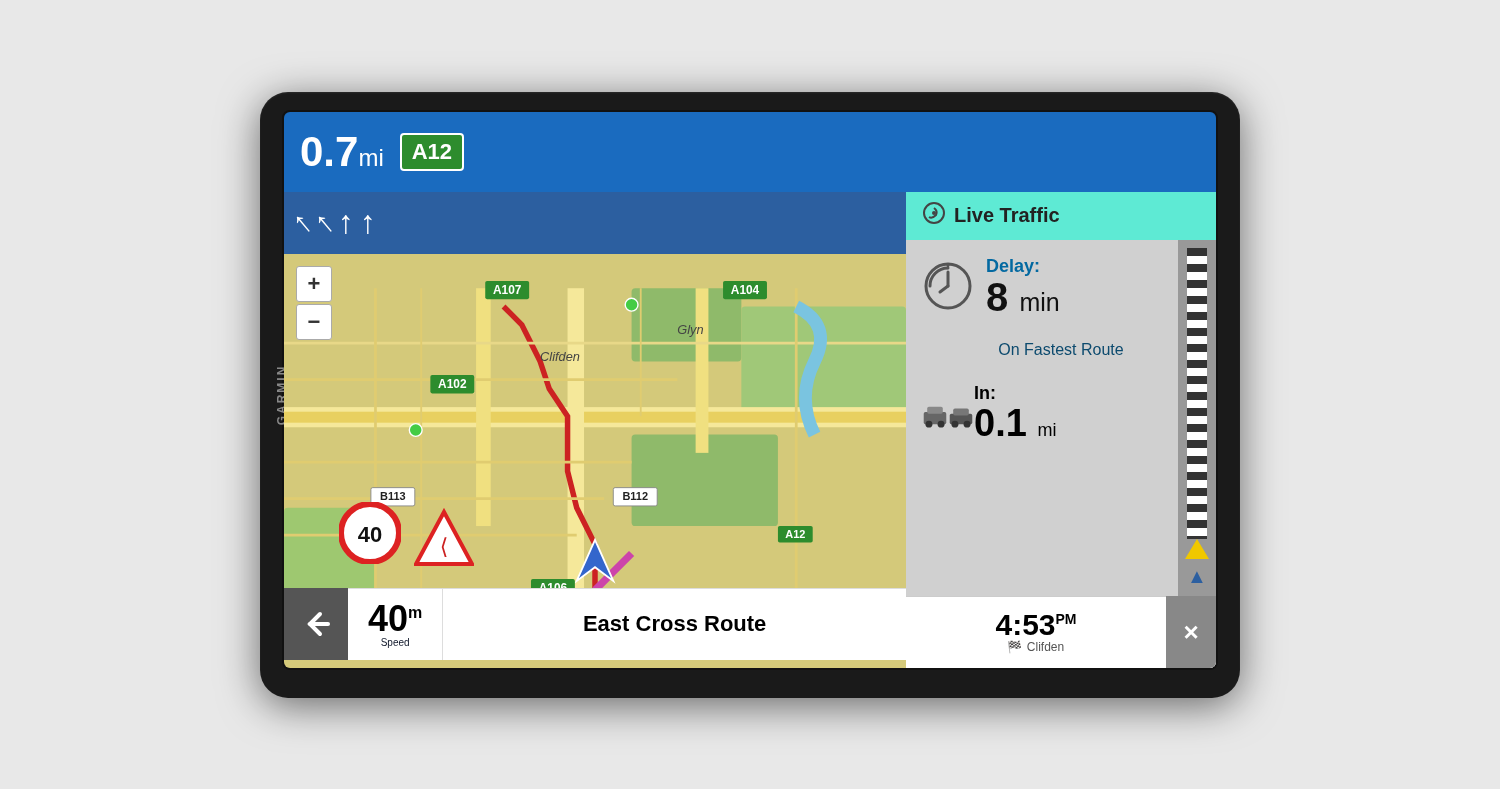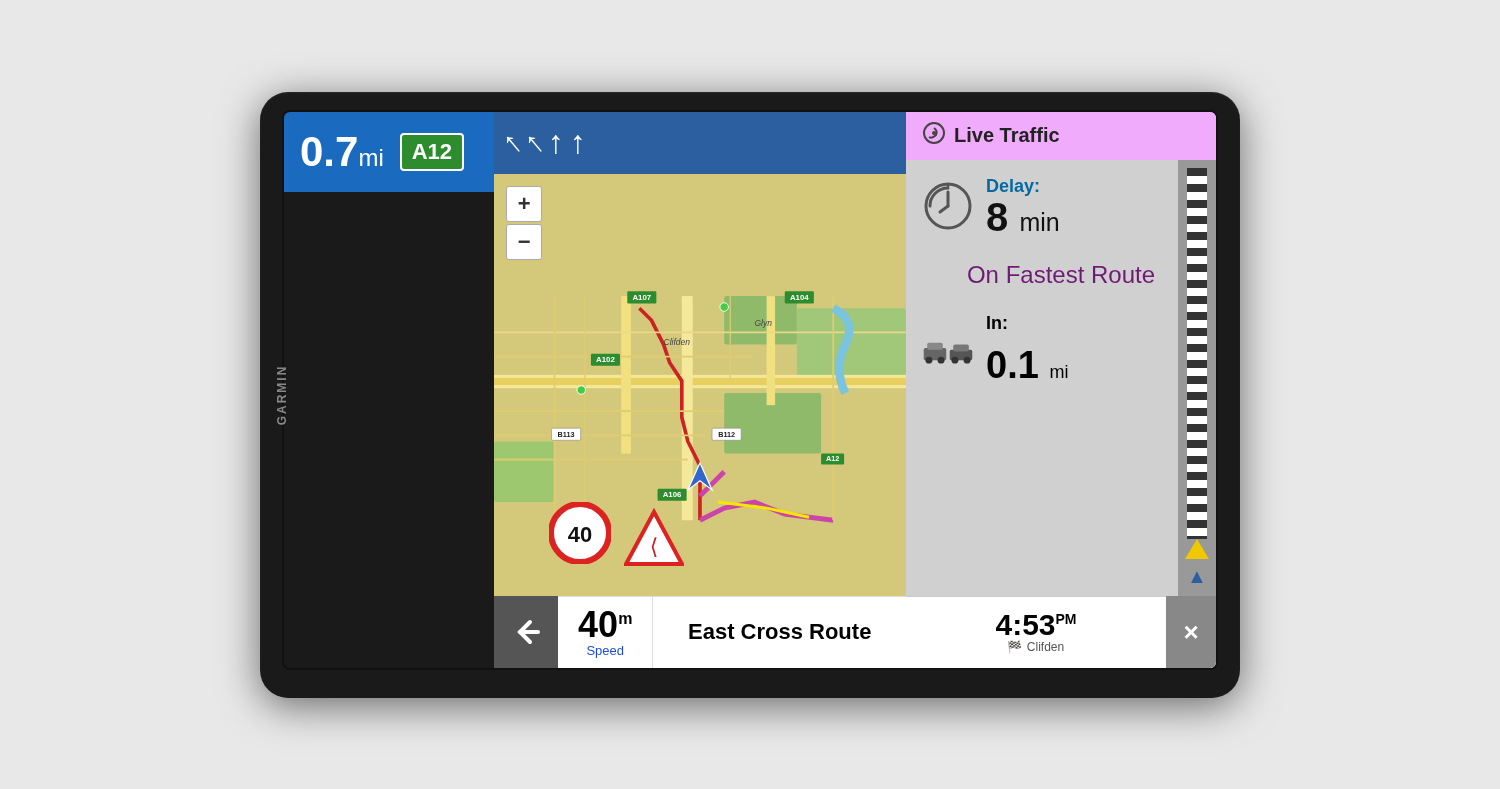--- a/index.html
+++ b/index.html
@@ -19,20 +19,21 @@
       box-shadow: 0 8px 40px rgba(0,0,0,0.55), inset 0 1px 2px rgba(255,255,255,0.08);
       position: relative;
       width: 980px;
     }
 
     .screen {
       border-radius: 8px;
       overflow: hidden;
       border: 2px solid #111;
       display: flex;
+      flex-direction: column;
       height: 560px;
     }
 
     
     .nav-bar {
       background: #1a6bbf;
       display: flex;
       align-items: center;
       padding: 0 16px;
       height: 80px;
@@ -135,21 +136,21 @@
       position: absolute;
       top: 0;
       left: 0;
       width: 100%;
       height: 100%;
     }
 
     
     .bottom-bar {
       position: absolute;
-      bottom: 0;
+      bottom: 8px;
       left: 0;
       right: 0;
       background: white;
       height: 72px;
       display: flex;
       align-items: center;
       border-top: 1px solid #ddd;
       z-index: 10;
     }
 
@@ -174,43 +175,43 @@
       justify-content: center;
     }
 
     .speed-value {
       font-size: 36px;
       font-weight: bold;
       line-height: 1;
     }
 
     .speed-label {
-      font-size: 13px;
-      color: #1d4ed8;
+      font-size: 10px;
+      color: #0f172a;
     }
 
     .street-name {
       flex: 1;
       text-align: center;
       font-size: 22px;
       font-weight: bold;
     }
 
     
     .traffic-panel {
       width: 310px;
       background: #d0d0d0;
       display: flex;
       flex-direction: column;
       flex-shrink: 0;
       position: relative;
     }
 
     .traffic-header {
-      background: #f0abfc;
+      background: #5eead4;
       padding: 20px 16px;
       display: flex;
       align-items: center;
       gap: 8px;
       height: 48px;
     }
 
     .traffic-icon {
       font-size: 20px;
       color: #333;
@@ -258,30 +259,29 @@
       line-height: 1;
       color: #111;
     }
 
     .delay-unit {
       font-size: 25px;
       font-weight: normal;
     }
 
     .on-fastest-route {
-      font-size: 24px;
-      color: #701a75;
+      font-size: 16px;
+      color: #0c4a6e;
       text-align: center;
       padding: 8px 0;
     }
 
     .traffic-incident {
       display: flex;
       align-items: center;
-      gap: 12px;
     }
 
     .cars-icon {
       width: 52px;
       height: 40px;
       flex-shrink: 0;
     }
 
     .incident-info {
       flex: 1;
@@ -289,21 +289,20 @@
 
     .incident-label {
       font-size: 18px;
       font-weight: bold;
     }
 
     .incident-value {
       font-size: 38px;
       font-weight: bold;
       line-height: 1;
-      margin-top: 12px;
     }
 
     .incident-unit {
       font-size: 18px;
       font-weight: normal;
     }
 
     
     .traffic-strip {
       position: absolute;

